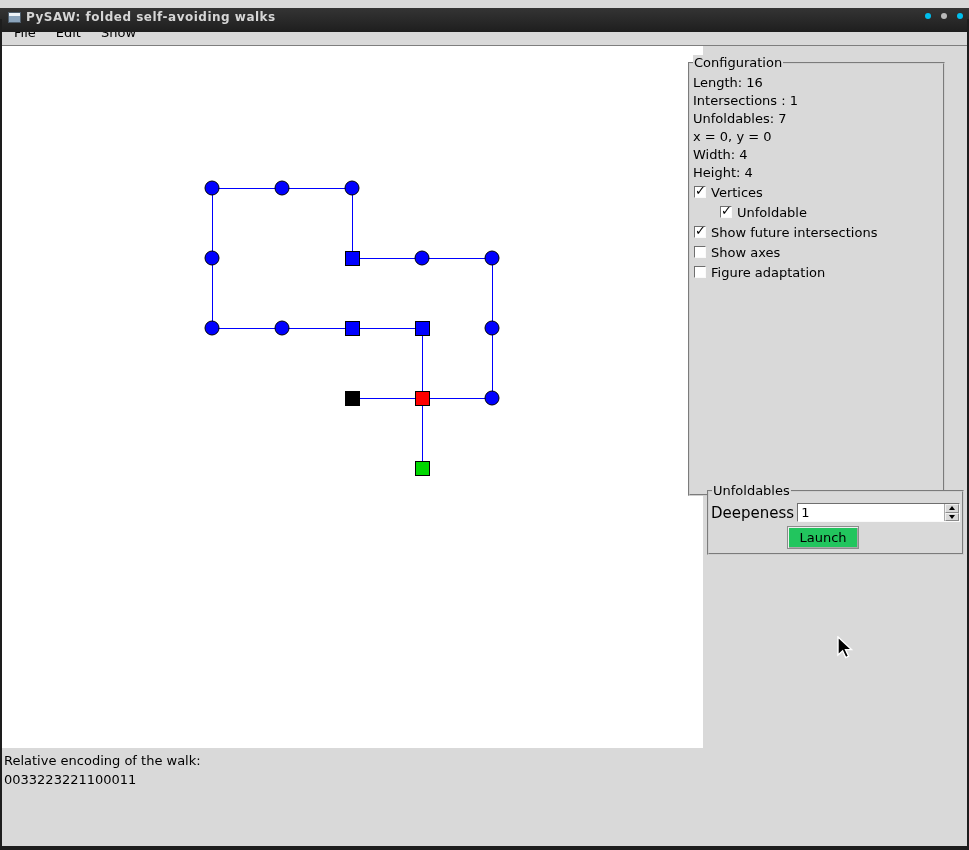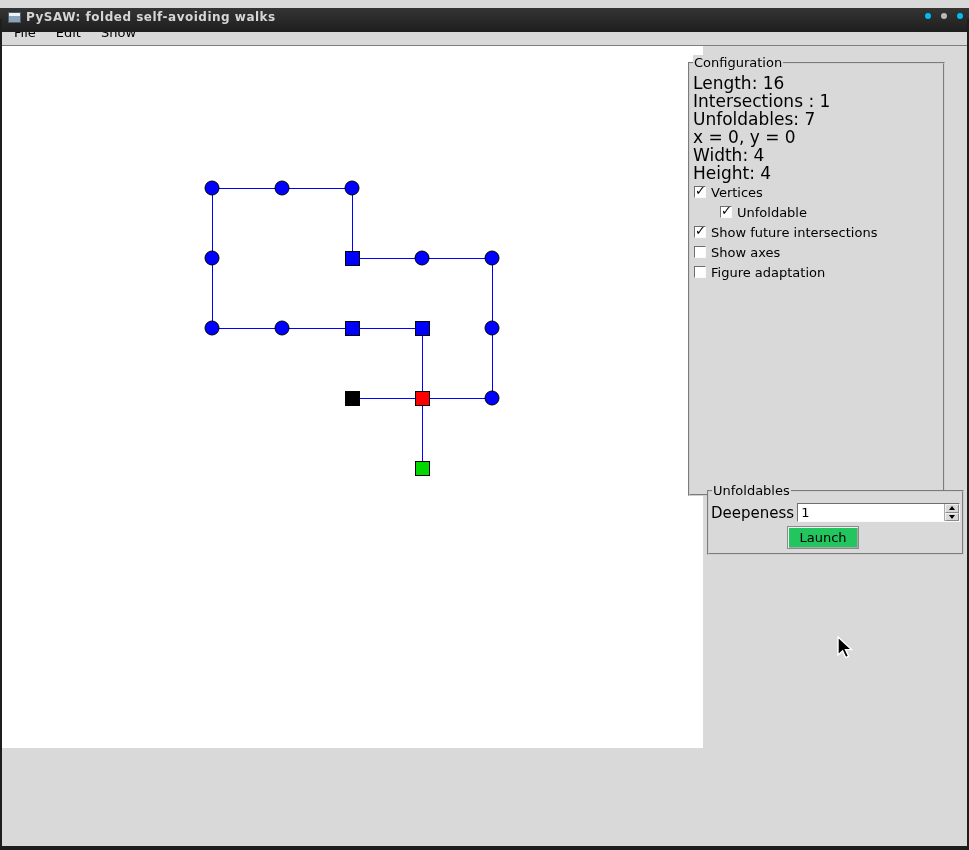--- a/index.html
+++ b/index.html
@@ -31,21 +31,21 @@
   
   .canvas { position:absolute; left:2px; top:46px; width:701px; height:702px; background:#ffffff; }
   .walk-svg { position:absolute; left:0; top:46px; width:969px; height:702px; pointer-events:none; }
 
   
   .lframe { position:absolute; border:2px groove #cfcfcf; background:#d9d9d9; }
   .lframe-legend { position:absolute; top:-9px; left:3px; background:#d9d9d9; font-size:13px;
     color:#000; padding:0 1px; line-height:15px; }
   .config-frame { left:688px; top:52px; width:257px; height:434px;margin-top:10px; }
   .config-body { padding:10px 2px 0 3px; }
-  .stat-line { font-size:17px; line-height:18px; color:#000; white-space:nowrap; }
+  .stat-line { font-size:13px; line-height:18px; color:#000; white-space:nowrap; }
 
   .cb-row { display:flex; align-items:center; height:20px; font-size:13px; color:#000; }
   .cb-indent { margin-left:26px; }
   .cb-box { width:12px; height:12px; background:#ffffff; margin:0 5px 0 1px; position:relative;
     border:1px solid; border-color:#6f6f6f #fafafa #fafafa #6f6f6f; flex:0 0 auto; }
   .cb-box .mark { position:absolute; left:0px; top:-3px; font-size:13px; font-weight:bold; color:#000; line-height:14px; }
 
   
   .backtrack-frame { left:707px; top:490px; width:257px; height:65px; }
   .bt-body { padding:11px 2px 0 2px; }
@@ -179,20 +179,24 @@
             <div class="spin-btn">
                 <span class="tri-down"></span>
               </div>
           </div>
         </div>
       </div>
       <button class="launch-btn">Launch</button>
     </div>
   </div>
 
+  <div class="status">
+    <div>Relative encoding of the walk:</div>
+    <div>0033223221100011</div>
+  </div>
 
   <svg class="cursor" width="22" height="26" viewBox="0 0 22 26">
     <polygon points="2,1 2,19 6.6,14.8 9.7,21.6 12.6,20.2 9.5,13.6 15.5,13.6" fill="#000000" stroke="#ffffff" stroke-width="1.4"></polygon>
   </svg>
 
   <div class="edge edge-left"></div>
   <div class="edge edge-right"></div>
   <div class="edge edge-bottom"></div>
 </div>
 

